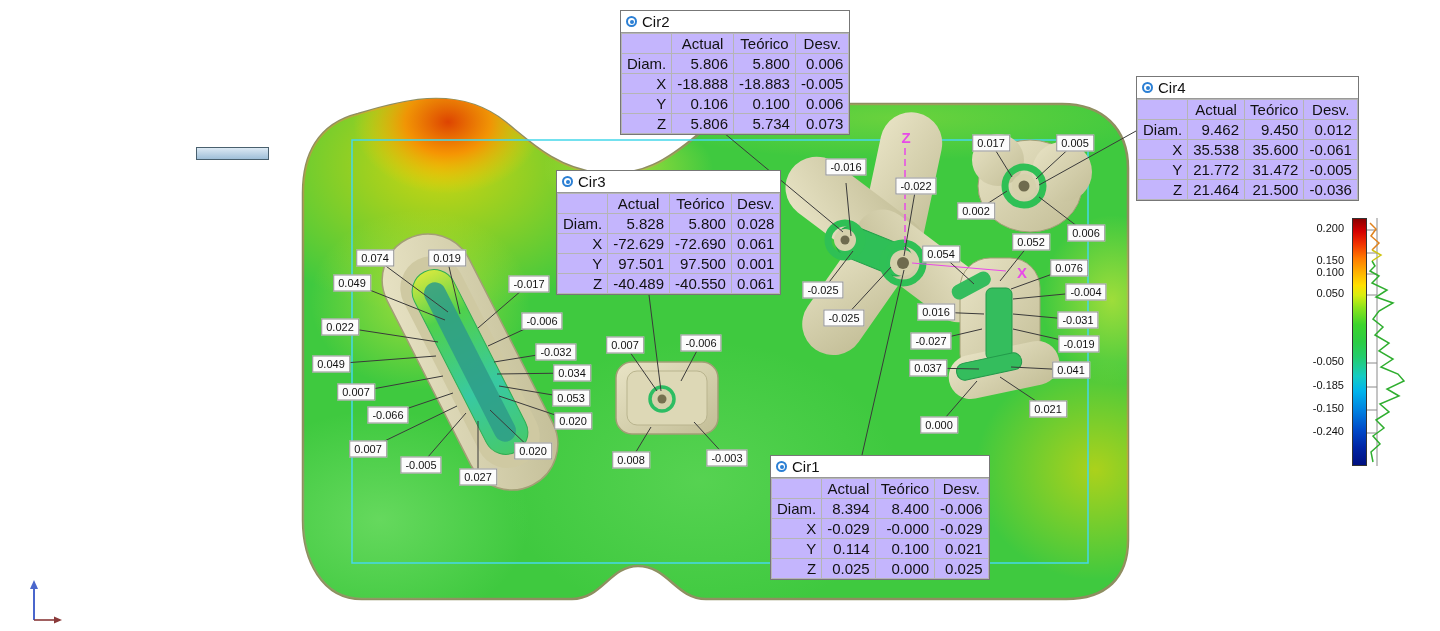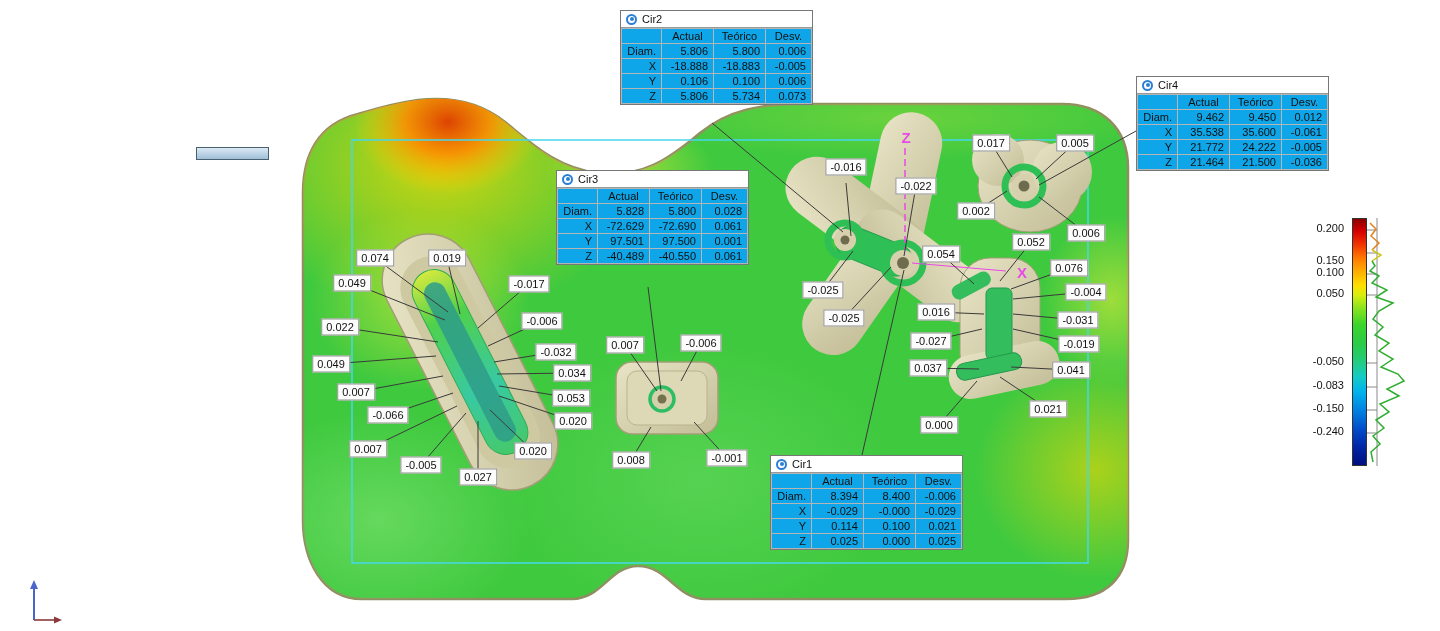--- a/index.html
+++ b/index.html
@@ -3,21 +3,21 @@
 <meta charset="utf-8">
 <style>
   *{box-sizing:border-box;margin:0;padding:0}
   html,body{background:#fff}
   body{font-family:"Liberation Sans",sans-serif}
   .canvas{position:relative;width:1440px;height:631px;background:#fff;overflow:hidden}
   svg.layer{position:absolute;left:0;top:0;z-index:5}
   svg.lines{position:absolute;left:0;top:0;z-index:20;pointer-events:none}
   .callout{position:absolute;transform:translate(-50%,-50%);background:#fcfcfc;border:1px solid #8f8f8f;
            padding:0 4px;font-size:11px;line-height:15px;color:#111;white-space:nowrap;z-index:30}
-  .meas-table{position:absolute;z-index:40;background:#0ea5e9;border:1px solid #777;font-size:11px;color:#111}
+  .meas-table{position:absolute;z-index:40;background:#c4b5fd;border:1px solid #777;font-size:15px;color:#111}
   .mt-title{display:flex;align-items:center;gap:5px;padding:2px 5px;border-bottom:1px solid #999;background:#fff}
   .circ-icon{width:11px;height:11px;border:2px solid #2b7fd4;border-radius:50%;position:relative;flex:0 0 auto;display:inline-block}
   .circ-icon::after{content:"";position:absolute;inset:1.5px;background:#2b7fd4;border-radius:50%}
   .meas-table table{border-collapse:collapse;table-layout:fixed}
   .meas-table th,.meas-table td{border:1px solid #b5b5b5;padding:1px 5px;font-weight:normal;overflow:hidden}
   .meas-table th{text-align:center}
   .meas-table td{text-align:right}
   .c0{width:40px}.c1{width:52px}.c2{width:52px}.c3{width:46px}
   .legend-label{position:absolute;width:48px;text-align:right;font-size:11px;color:#111;z-index:22}
   .colorbar{position:absolute;left:1352px;top:218px;width:15px;height:248px;border:1px solid #333;z-index:18;
@@ -222,21 +222,21 @@
   <div class="callout" style="left:571px;top:398px">0.053</div>
   <div class="callout" style="left:573px;top:421px">0.020</div>
   <div class="callout" style="left:388px;top:415px">-0.066</div>
   <div class="callout" style="left:368px;top:449px">0.007</div>
   <div class="callout" style="left:421px;top:465px">-0.005</div>
   <div class="callout" style="left:533px;top:451px">0.020</div>
   <div class="callout" style="left:478px;top:477px">0.027</div>
   <div class="callout" style="left:625px;top:345px">0.007</div>
   <div class="callout" style="left:701px;top:343px">-0.006</div>
   <div class="callout" style="left:631px;top:460px">0.008</div>
-  <div class="callout" style="left:727px;top:458px">-0.001</div>
+  <div class="callout" style="left:727px;top:458px">-0.003</div>
   <div class="callout" style="left:846px;top:167px">-0.016</div>
   <div class="callout" style="left:916px;top:186px">-0.022</div>
   <div class="callout" style="left:991px;top:143px">0.017</div>
   <div class="callout" style="left:1075px;top:143px">0.005</div>
   <div class="callout" style="left:976px;top:211px">0.002</div>
   <div class="callout" style="left:1086px;top:233px">0.006</div>
   <div class="callout" style="left:941px;top:254px">0.054</div>
   <div class="callout" style="left:1031px;top:242px">0.052</div>
   <div class="callout" style="left:1069px;top:268px">0.076</div>
   <div class="callout" style="left:823px;top:290px">-0.025</div>
@@ -357,21 +357,21 @@
       </tr>
       <tr>
         <td>X</td>
         <td>35.538</td>
         <td>35.600</td>
         <td>-0.061</td>
       </tr>
       <tr>
         <td>Y</td>
         <td>21.772</td>
-        <td>24.222</td>
+        <td>31.472</td>
         <td>-0.005</td>
       </tr>
       <tr>
         <td>Z</td>
         <td>21.464</td>
         <td>21.500</td>
         <td>-0.036</td>
       </tr>
     </tbody>
       </table>
@@ -417,21 +417,21 @@
     </tbody>
       </table>
   </div>
 
   <div class="colorbar"></div>
   <div class="legend-label" style="left:1296px;top:222px">0.200</div>
   <div class="legend-label" style="left:1296px;top:254px">0.150</div>
   <div class="legend-label" style="left:1296px;top:266px">0.100</div>
   <div class="legend-label" style="left:1296px;top:287px">0.050</div>
   <div class="legend-label" style="left:1296px;top:355px">-0.050</div>
-  <div class="legend-label" style="left:1296px;top:379px">-0.083</div>
+  <div class="legend-label" style="left:1296px;top:379px">-0.185</div>
   <div class="legend-label" style="left:1296px;top:402px">-0.150</div>
   <div class="legend-label" style="left:1296px;top:425px">-0.240</div>
 
   <div class="refbar"></div>
 
   <svg class="triad" width="56" height="52" viewBox="0 0 56 52">
     <path d="M20,4 l-4,9 h8 z" fill="#4a66cc"></path>
     <line x1="20" y1="12" x2="20" y2="44" stroke="#4a66cc" stroke-width="2"></line>
     <line x1="20" y1="44" x2="46" y2="44" stroke="#8a3a3a" stroke-width="1.6"></line>
     <path d="M48,44 l-8,-3.5 v7 z" fill="#8a3a3a"></path>

